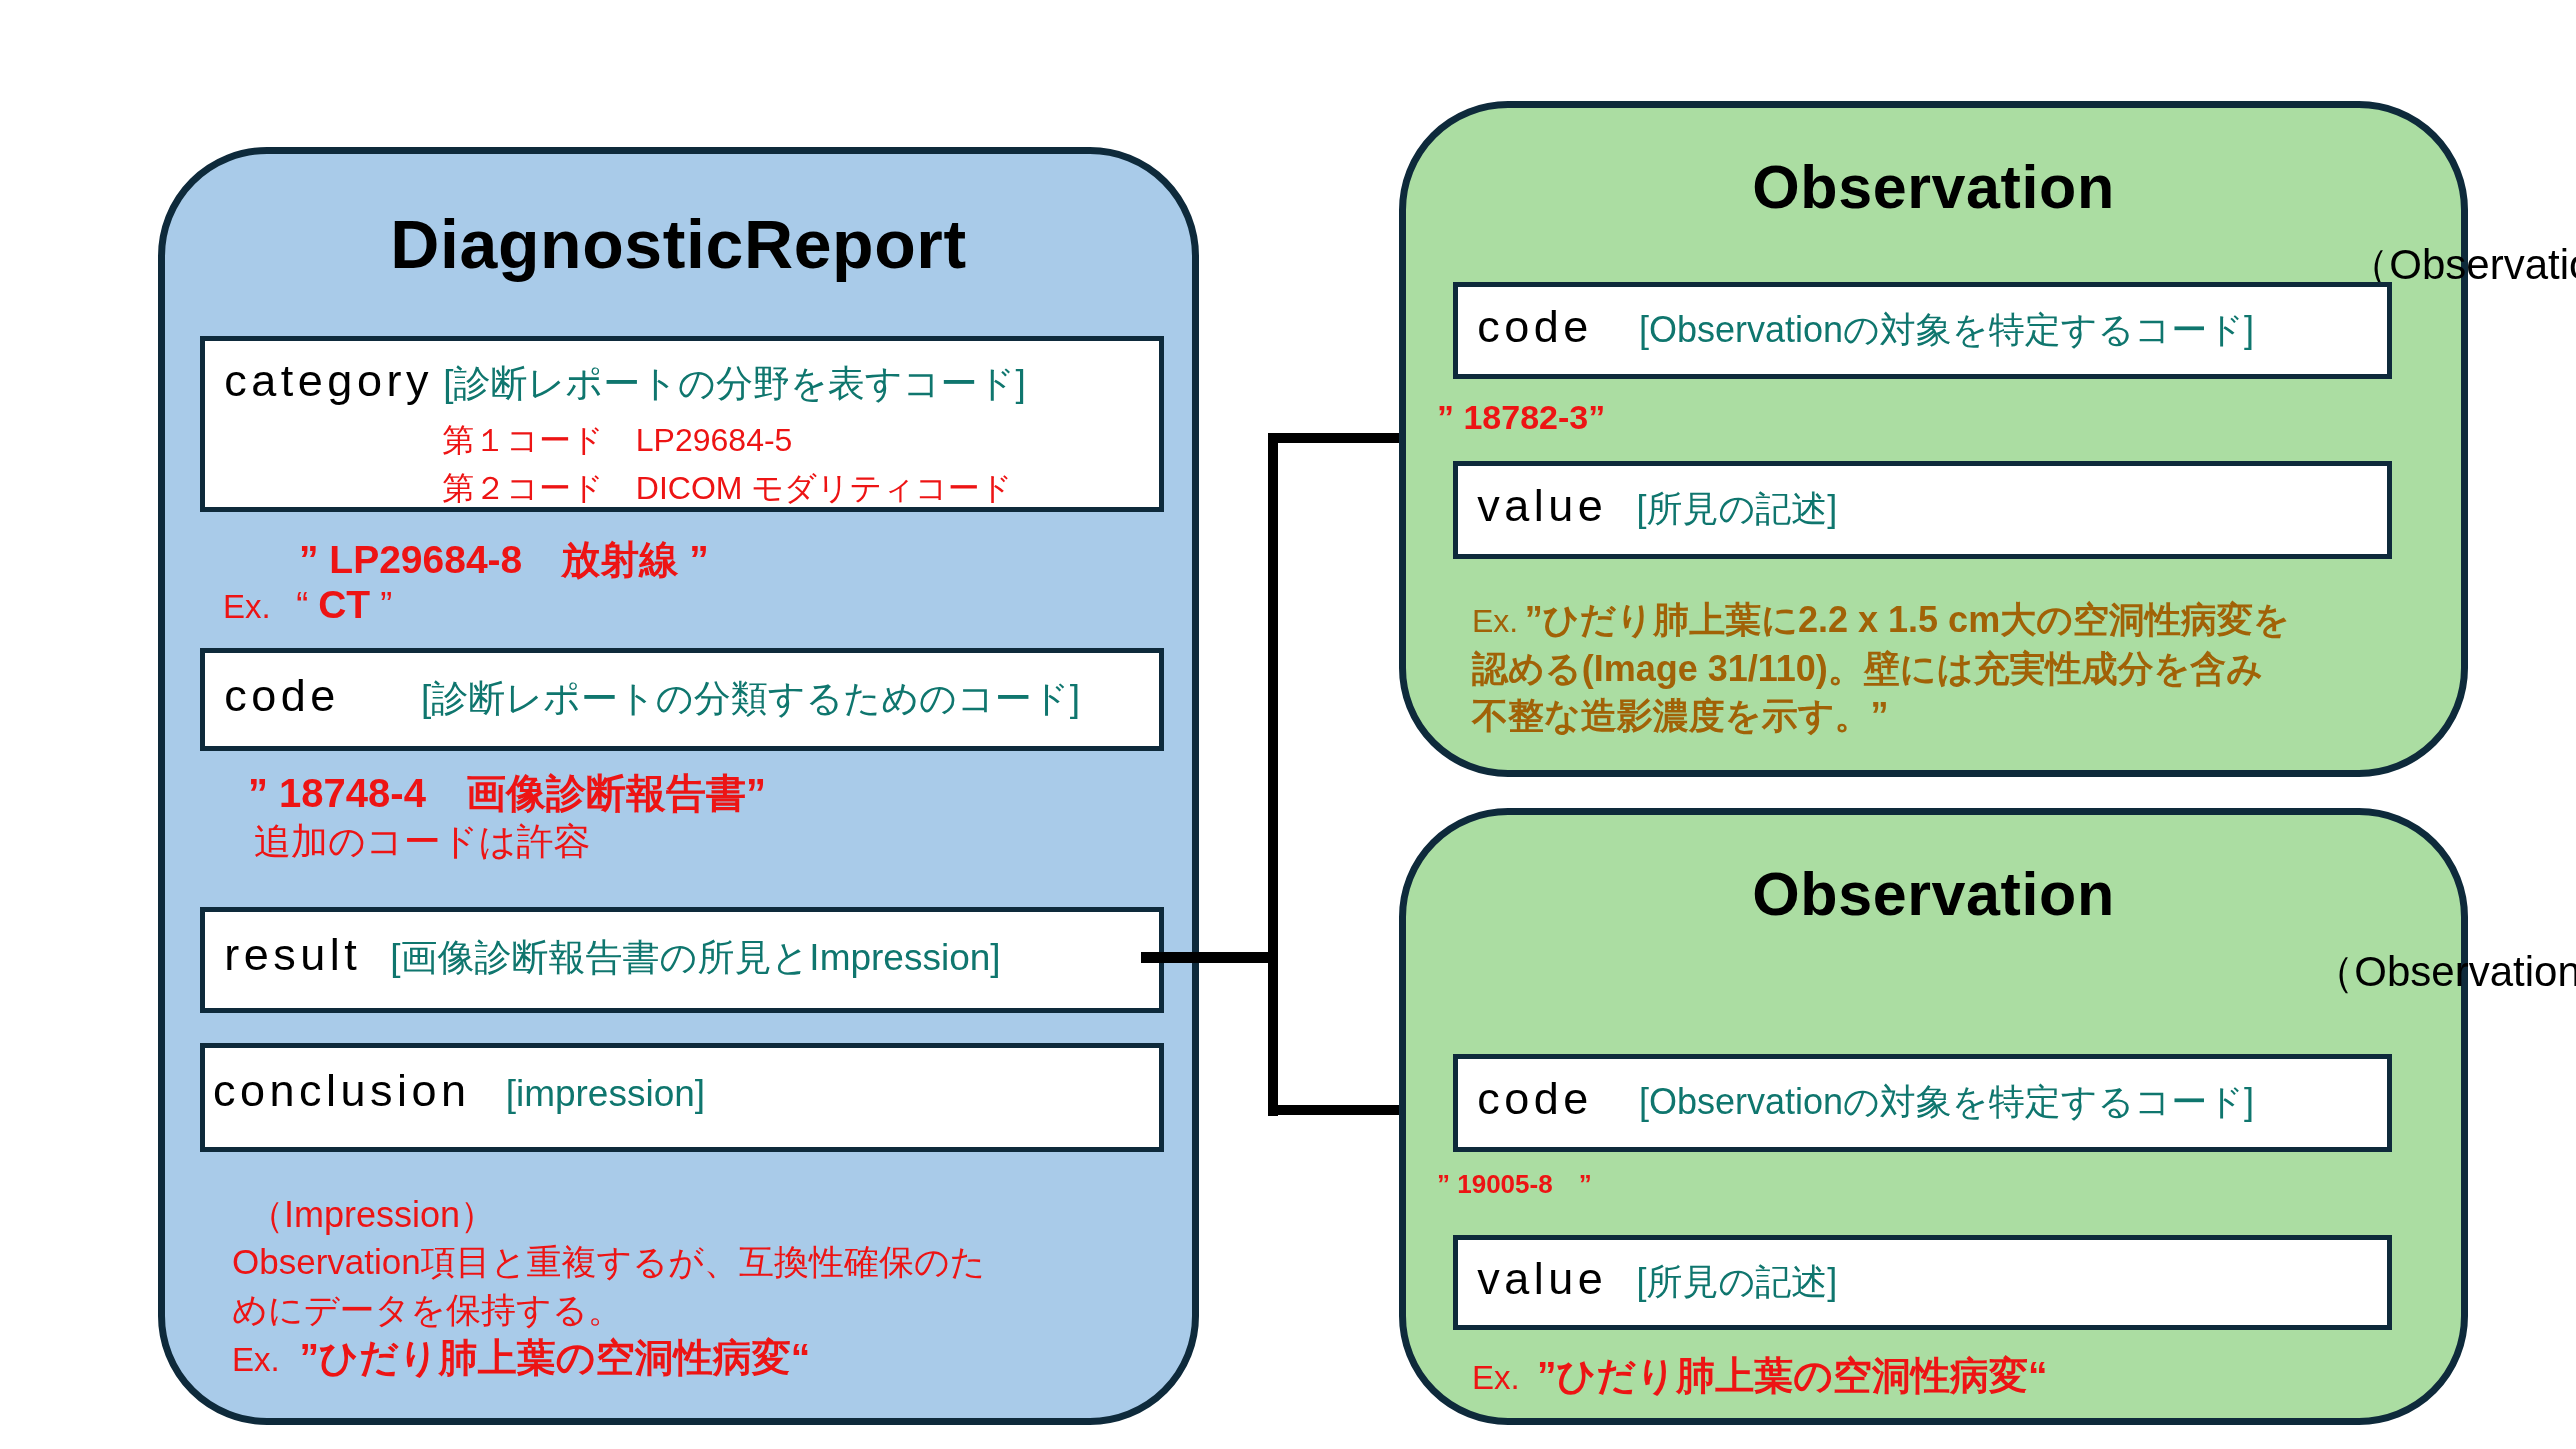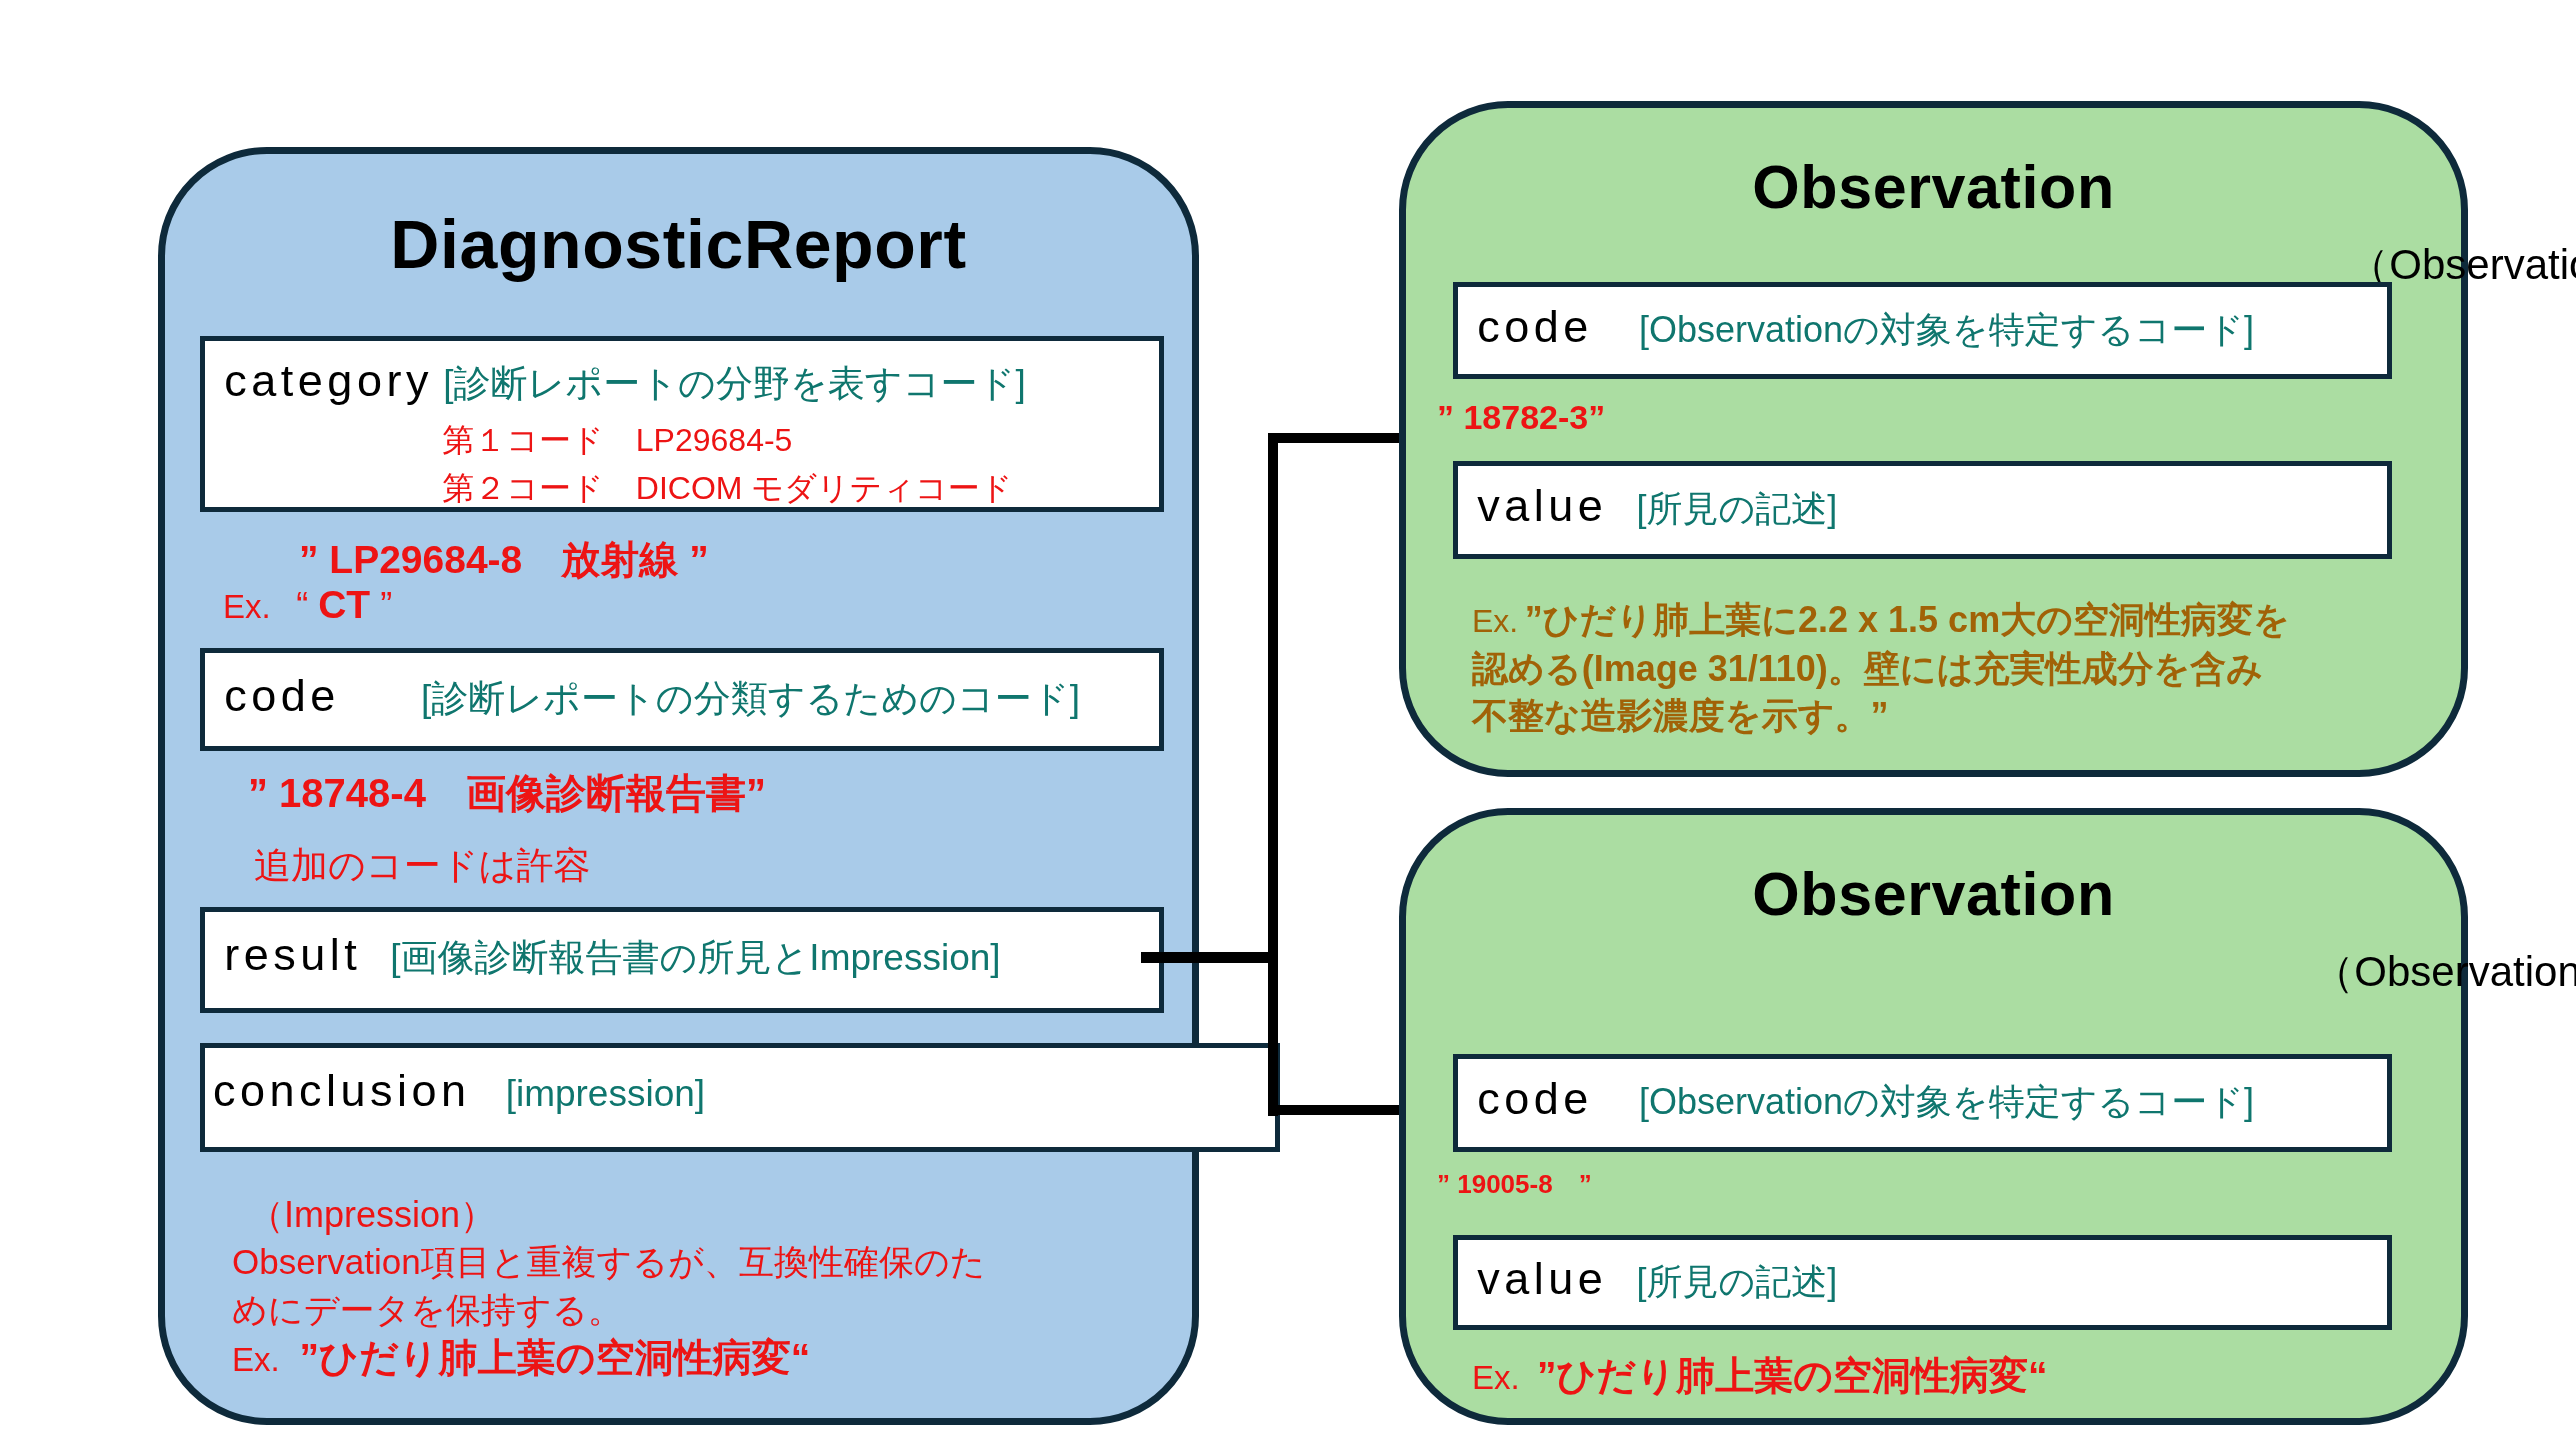--- a/index.html
+++ b/index.html
@@ -64,28 +64,28 @@
     <span class="ex-prefix">Ex.</span>
     <span style="margin-left:15.5px;">“ </span><span class="b" style="font-size:39px;">CT</span><span> ”</span>
   </div>
 
   <div class="abs field-box" style="left:200px;top:648px;width:964px;height:103px;">
     <span class="field-label">code</span>
     <span class="annot" style="margin-left:81px;">[診断レポートの分類するためのコード]</span>
   </div>
 
   <div class="abs red b nowrap" style="left:248px;top:766px;font-size:40px;">” 18748-4　画像診断報告書”</div>
-  <div class="abs red nowrap" style="left:254px;top:817px;font-size:37px;margin-top:24px;">追加のコードは許容</div>
+  <div class="abs red nowrap" style="left:254px;top:817px;font-size:37px;">追加のコードは許容</div>
 
   <div class="abs field-box" style="left:200px;top:907px;width:964px;height:106px;">
     <span class="field-label">result</span>
     <span class="annot" style="margin-left:29px;">[画像診断報告書の所見とImpression]</span>
   </div>
 
-  <div class="abs field-box" style="left:200px;top:1043px;width:1080px;height:109px;padding-left:8px;">
+  <div class="abs field-box" style="left:200px;top:1043px;width:964px;height:109px;padding-left:8px;">
     <span class="field-label">conclusion</span>
     <span class="annot" style="margin-left:35px;">[impression]</span>
   </div>
 
   <div class="abs red nowrap" style="left:248px;top:1191px;font-size:36px;">（Impression）</div>
   <div class="abs red nowrap" style="left:232px;top:1287px;font-size:35px;">めにデータを保持する。</div>
   <div class="abs red nowrap" style="left:232px;top:1239px;font-size:35px;">Observation項目と重複するが、互換性確保のた</div>
   <div class="abs red nowrap" style="left:232px;top:1331px;font-size:39px;">
     <span class="ex-prefix">Ex.</span>
     <span class="b" style="margin-left:9px;">”ひだり肺上葉の空洞性病変“</span>

